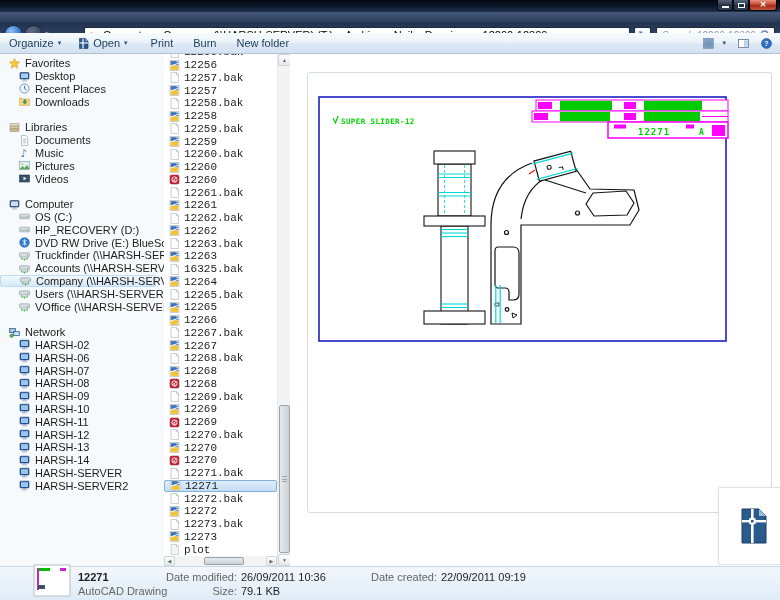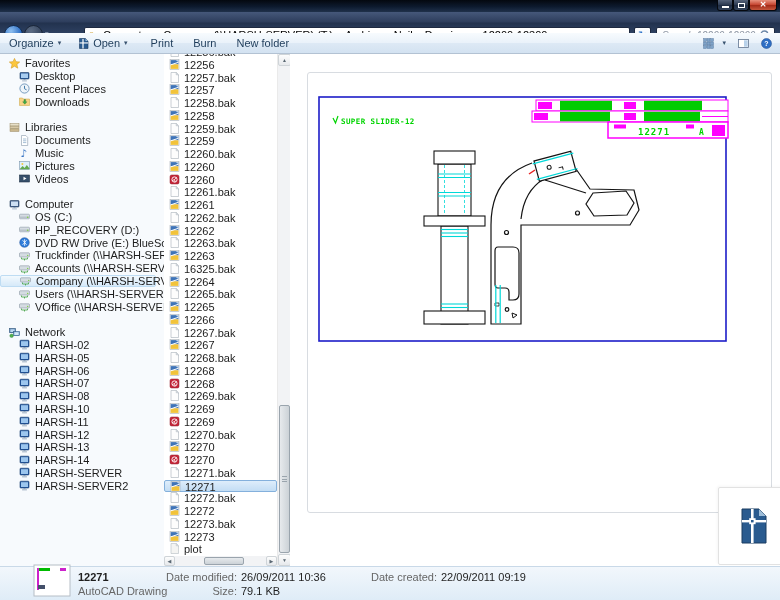--- a/index.html
+++ b/index.html
@@ -55,21 +55,21 @@
     overflow:hidden;padding-top:3px;box-sizing:border-box;}
   .srow{display:flex;align-items:center;height:12.8px;box-sizing:border-box;}
   .shead{padding-left:9px;color:#3c3c3c;}
   .sitem{padding-left:19px;}
   .slabel{margin-left:5px;font-size:11px;white-space:nowrap;color:#1c1c1c;}
   .sgap{height:12.8px;}
   .sel{background:linear-gradient(#f2f9fe,#d6e9f9);border:1px solid #bedcf3;border-radius:2px;width:156px;}
   .ic{display:inline-block;flex:none;width:11px;height:11px;}
   .ic svg{width:100%;height:100%;display:block;}
   .filelist{position:absolute;left:164px;top:54px;width:113px;height:502px;background:#fff;overflow:hidden;}
-  .frow{display:flex;height:12.75px;padding-left:5px;box-sizing:border-box;}
+  .frow{display:flex;align-items:center;height:12.75px;padding-left:5px;box-sizing:border-box;font-family:Liberation Mono, monospace;}
   .filelist .frow:first-child{margin-top:-8px;}
   .frow .ic{margin-right:4px;}
   .flabel{font-size:11px;white-space:nowrap;}
   .fsel{background:linear-gradient(#deedfb,#c3ddf4);border:1px solid #84b0dc;border-radius:2px;}
   
   .vscroll{position:absolute;left:277px;top:54px;width:13px;height:512px;background:#f2f3f5;border-left:1px solid #eaeaea;box-sizing:border-box;}
   .sbtn{position:absolute;left:0;width:13px;height:12px;box-sizing:border-box;background:linear-gradient(#fdfdfd,#e7e9ec);
     border:1px solid #cfd4d8;border-radius:2px;color:#5b6873;font-size:5px;line-height:5px;
     display:flex;align-items:center;justify-content:center;}
   .sbtn.up{top:0;} .sbtn.down{bottom:0;}
@@ -431,31 +431,20 @@
       </div>
       <div class="srow sitem">
         <span class="ic">
           <svg viewBox="0 0 11 11">
             <rect x="1" y="1.2" width="9" height="6.8" rx=".8" fill="#2558a0" stroke="#163c70" stroke-width=".6"></rect>
             <rect x="2" y="2.2" width="7" height="4.8" fill="#9cc6ee"></rect>
             <rect x="4.5" y="8" width="2" height="1" fill="#8aa0b8"></rect>
             <rect x="3" y="9.1" width="5" height="1.3" rx=".3" fill="#b9c6d4"></rect>
           </svg>
         </span>
-        <span class="slabel">HARSH-05</span>
-      </div>
-      <div class="srow sitem">
-        <span class="ic">
-          <svg viewBox="0 0 11 11">
-            <rect x="1" y="1.2" width="9" height="6.8" rx=".8" fill="#2558a0" stroke="#163c70" stroke-width=".6"></rect>
-            <rect x="2" y="2.2" width="7" height="4.8" fill="#9cc6ee"></rect>
-            <rect x="4.5" y="8" width="2" height="1" fill="#8aa0b8"></rect>
-            <rect x="3" y="9.1" width="5" height="1.3" rx=".3" fill="#b9c6d4"></rect>
-          </svg>
-        </span>
         <span class="slabel">HARSH-06</span>
       </div>
       <div class="srow sitem">
         <span class="ic">
           <svg viewBox="0 0 11 11">
             <rect x="1" y="1.2" width="9" height="6.8" rx=".8" fill="#2558a0" stroke="#163c70" stroke-width=".6"></rect>
             <rect x="2" y="2.2" width="7" height="4.8" fill="#9cc6ee"></rect>
             <rect x="4.5" y="8" width="2" height="1" fill="#8aa0b8"></rect>
             <rect x="3" y="9.1" width="5" height="1.3" rx=".3" fill="#b9c6d4"></rect>
           </svg>
@@ -465,20 +454,31 @@
       <div class="srow sitem">
         <span class="ic">
           <svg viewBox="0 0 11 11">
             <rect x="1" y="1.2" width="9" height="6.8" rx=".8" fill="#2558a0" stroke="#163c70" stroke-width=".6"></rect>
             <rect x="2" y="2.2" width="7" height="4.8" fill="#9cc6ee"></rect>
             <rect x="4.5" y="8" width="2" height="1" fill="#8aa0b8"></rect>
             <rect x="3" y="9.1" width="5" height="1.3" rx=".3" fill="#b9c6d4"></rect>
           </svg>
         </span>
         <span class="slabel">HARSH-08</span>
+      </div>
+      <div class="srow sitem">
+        <span class="ic">
+          <svg viewBox="0 0 11 11">
+            <rect x="1" y="1.2" width="9" height="6.8" rx=".8" fill="#2558a0" stroke="#163c70" stroke-width=".6"></rect>
+            <rect x="2" y="2.2" width="7" height="4.8" fill="#9cc6ee"></rect>
+            <rect x="4.5" y="8" width="2" height="1" fill="#8aa0b8"></rect>
+            <rect x="3" y="9.1" width="5" height="1.3" rx=".3" fill="#b9c6d4"></rect>
+          </svg>
+        </span>
+        <span class="slabel">HARSH-09</span>
       </div>
       <div class="srow sitem">
         <span class="ic">
           <svg viewBox="0 0 11 11">
             <rect x="1" y="1.2" width="9" height="6.8" rx=".8" fill="#2558a0" stroke="#163c70" stroke-width=".6"></rect>
             <rect x="2" y="2.2" width="7" height="4.8" fill="#9cc6ee"></rect>
             <rect x="4.5" y="8" width="2" height="1" fill="#8aa0b8"></rect>
             <rect x="3" y="9.1" width="5" height="1.3" rx=".3" fill="#b9c6d4"></rect>
           </svg>
         </span>

